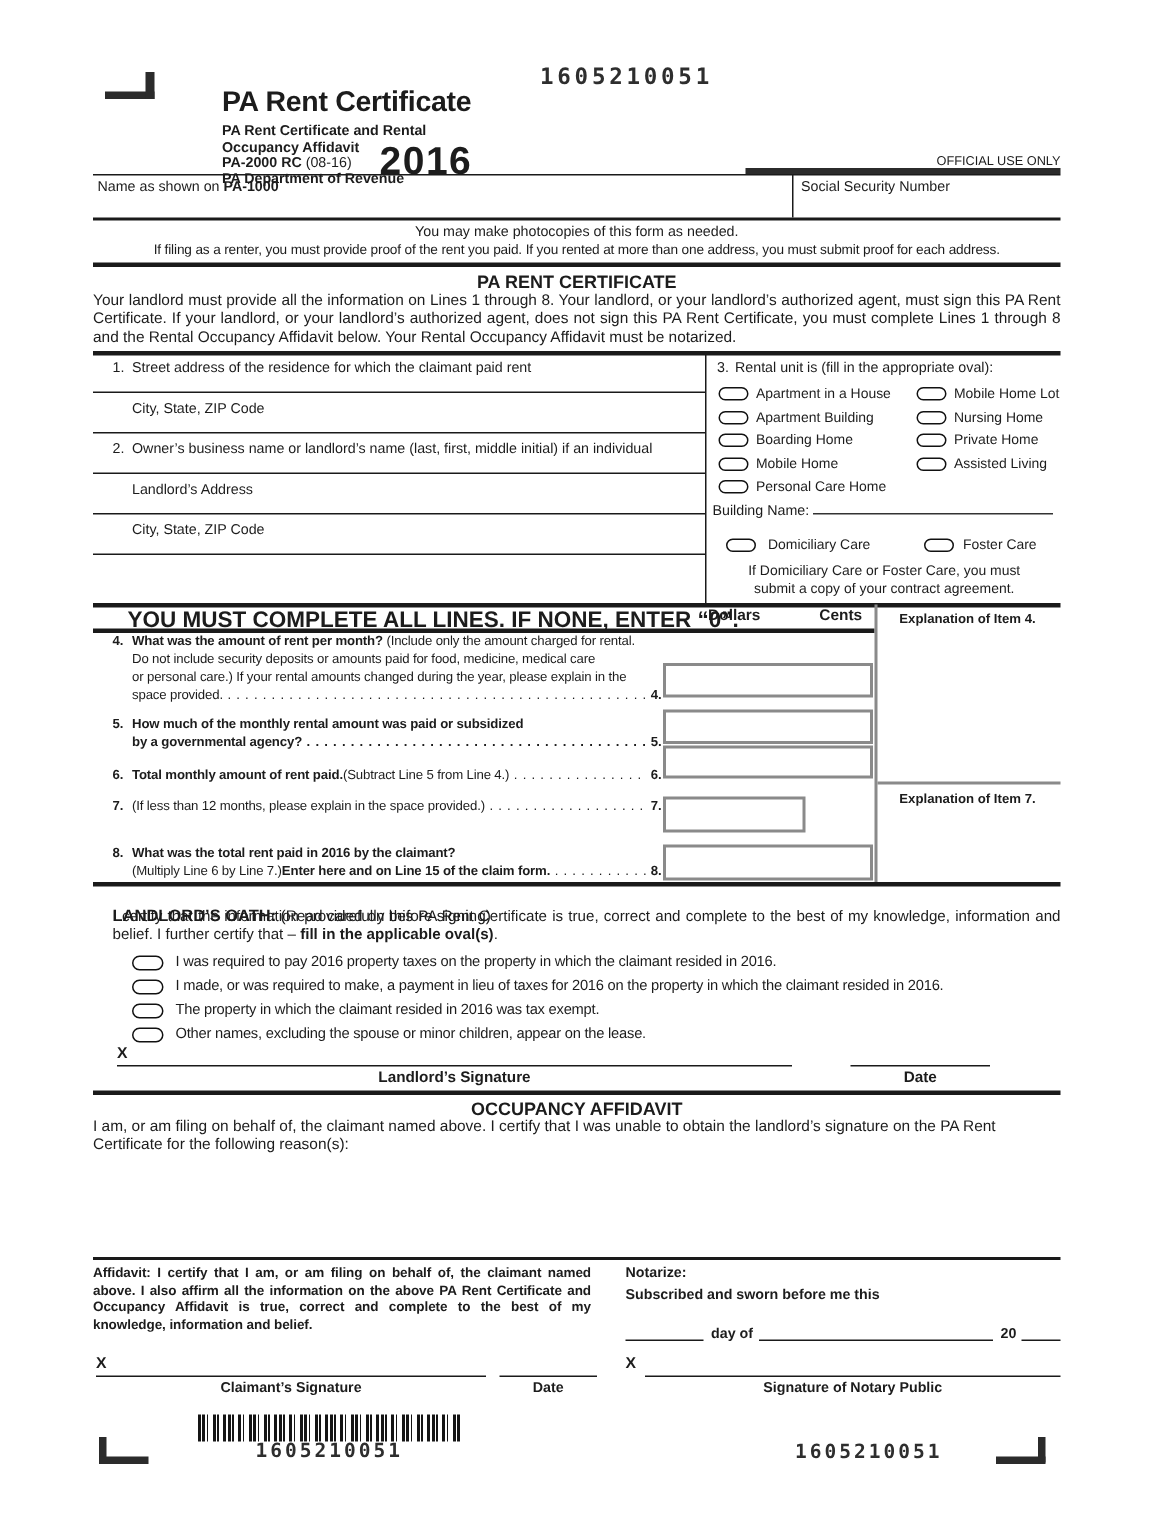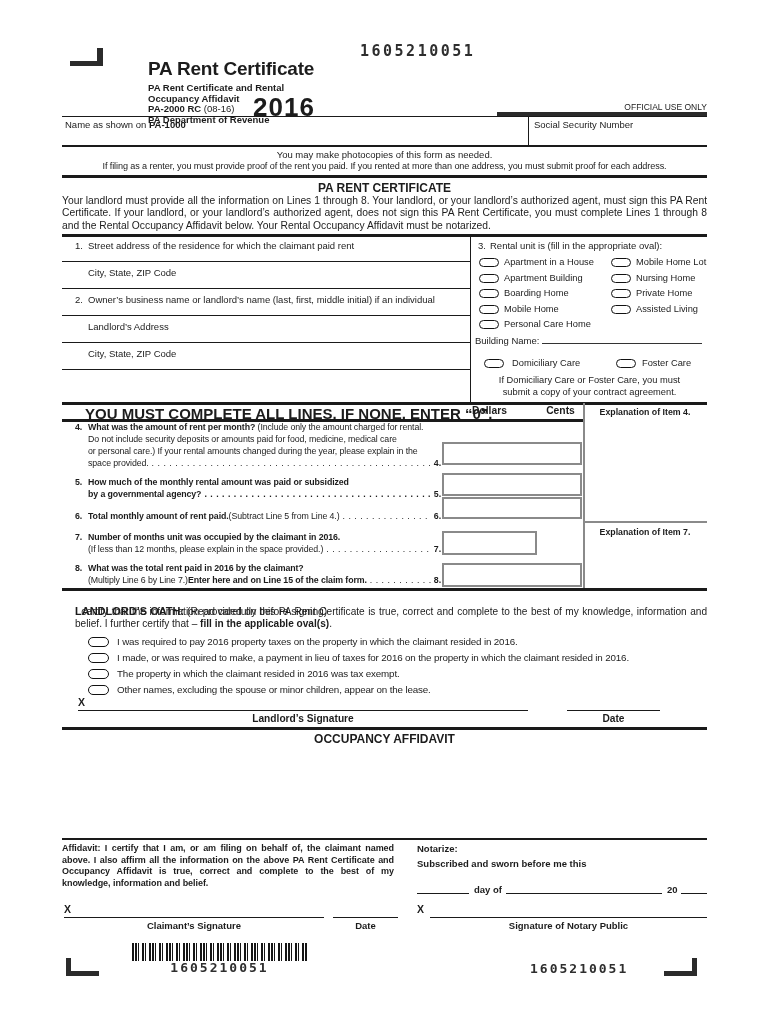--- a/index.html
+++ b/index.html
@@ -174,21 +174,20 @@
         <span class="b">Total monthly amount of rent paid.</span>
         <span> (Subtract Line 5 from Line 4.)</span>
         <span class="leader"></span>
         <span class="b">6.</span>
       </div>
   </div>
   <div class="entrybox" style="left:442px;top:497px;width:140px;height:22px"></div>
 
   <div class="item" style="left:75px;top:531px;width:366px">
     <span class="inum b">7.</span>
-    <div class="b">Number of months unit was occupied by the claimant in 2016.</div>
     <div class="fline">
         <span>(If less than 12 months, please explain in the space provided.)</span>
         <span class="leader"></span>
         <span class="b">7.</span>
       </div>
   </div>
   <div class="entrybox" style="left:442px;top:531px;width:95px;height:24px"></div>
 
   <div class="item" style="left:75px;top:562px;width:366px">
     <span class="inum b">8.</span>
@@ -218,20 +217,21 @@
 
   <div class="abs b" style="left:78px;top:696px;font-size:10.5px">X</div>
   <div class="sigline" style="left:78px;top:710px;width:450px"></div>
   <div class="sigline" style="left:567px;top:710px;width:93px"></div>
   <div class="abs center b" style="left:78px;top:713px;width:450px;font-size:10.2px">Landlord’s Signature</div>
   <div class="abs center b" style="left:567px;top:713px;width:93px;font-size:10.2px">Date</div>
 
   <div class="rule" style="left:62px;top:727px;width:645px;height:3px"></div>
 
   <div class="abs center b" style="left:62px;top:732px;width:645px;font-size:12px">OCCUPANCY AFFIDAVIT</div>
+  <div class="abs" style="left:62px;top:746px;width:645px;font-size:10.3px;line-height:12.4px">I am, or am filing on behalf of, the claimant named above. I certify that I was unable to obtain the landlord’s signature on the PA Rent Certificate for the following reason(s):</div>
   <div class="abs" style="left:62px;top:774px;width:645px;height:60px"></div>
 
   <div class="rule" style="left:62px;top:838px;width:645px;height:1.5px"></div>
 
   <div class="abs b justify" style="left:62px;top:843px;width:332px;font-size:9px;line-height:11.5px;letter-spacing:-0.05px">Affidavit: I certify that I am, or am filing on behalf of, the claimant named above. I also affirm all the information on the above PA Rent Certificate and Occupancy Affidavit is true, correct and complete to the best of my knowledge, information and belief.</div>
   <div class="abs b" style="left:417px;top:843px;font-size:9.5px">Notarize:</div>
   <div class="abs b" style="left:417px;top:858px;font-size:9.5px">Subscribed and sworn before me this</div>
   <div class="sigline" style="left:417px;top:893px;width:52px"></div>
   <div class="abs b" style="left:474px;top:884px;font-size:9.5px">day of</div>
   <div class="sigline" style="left:506px;top:893px;width:156px"></div>

